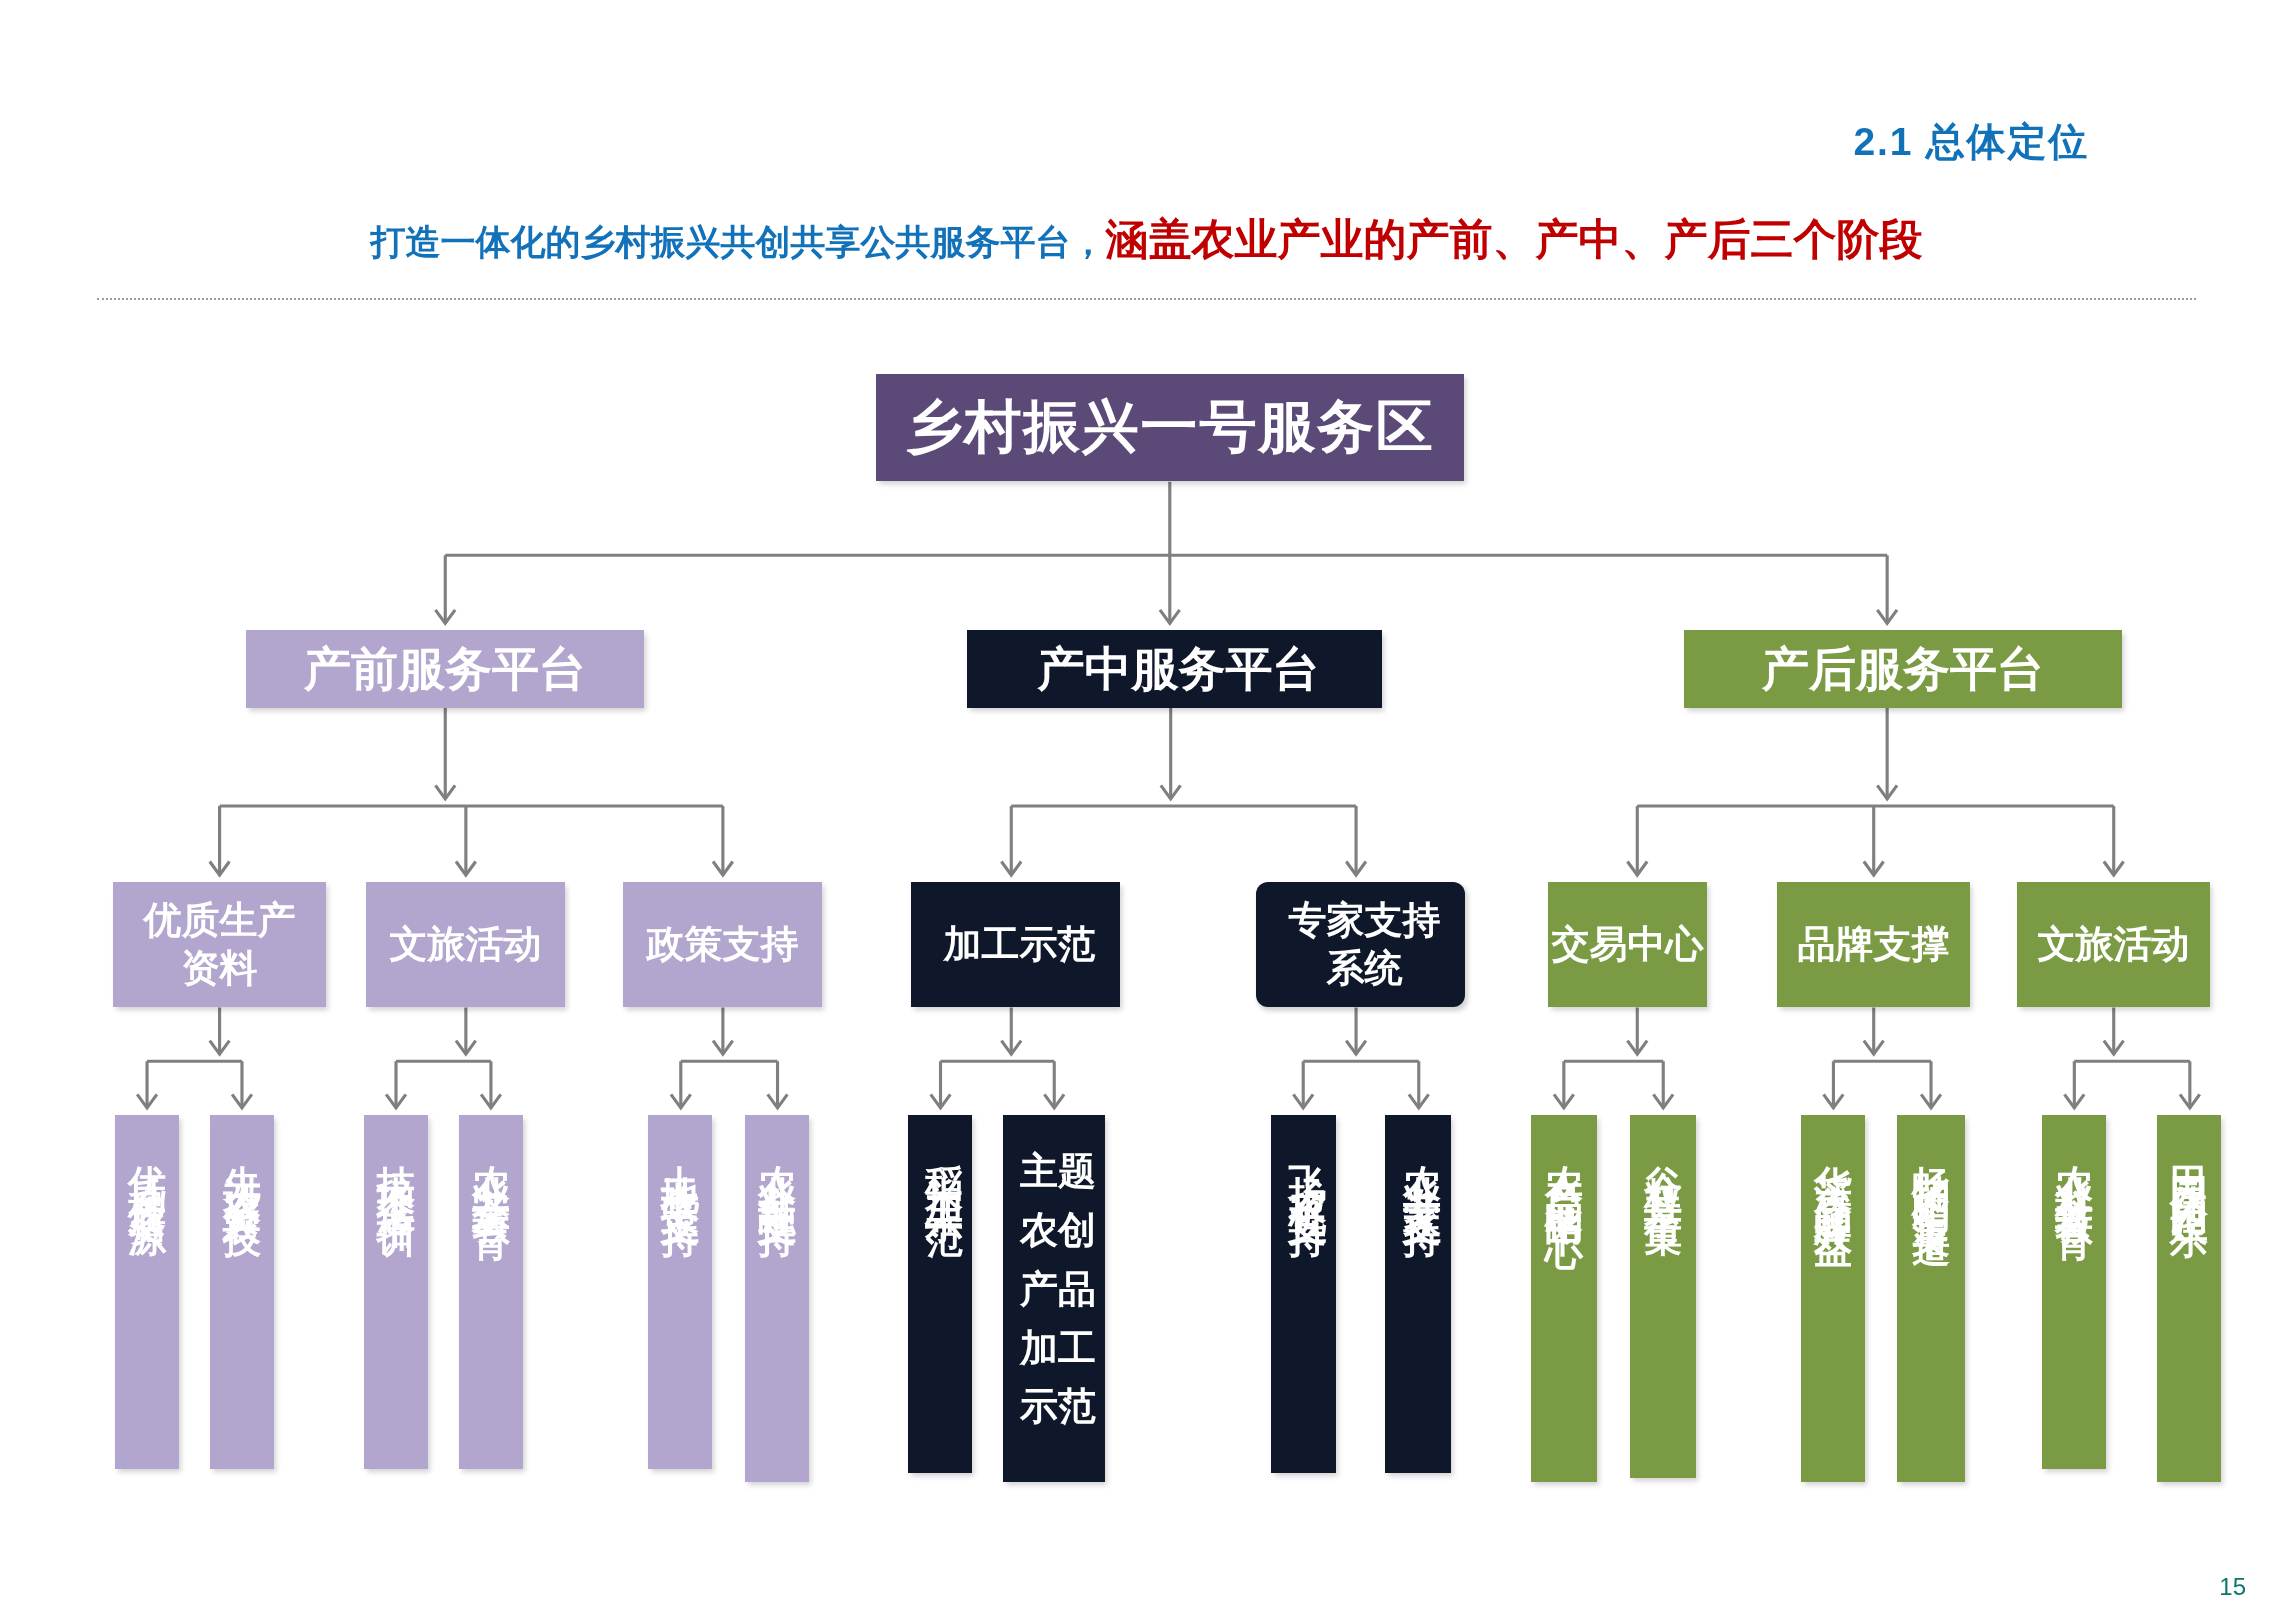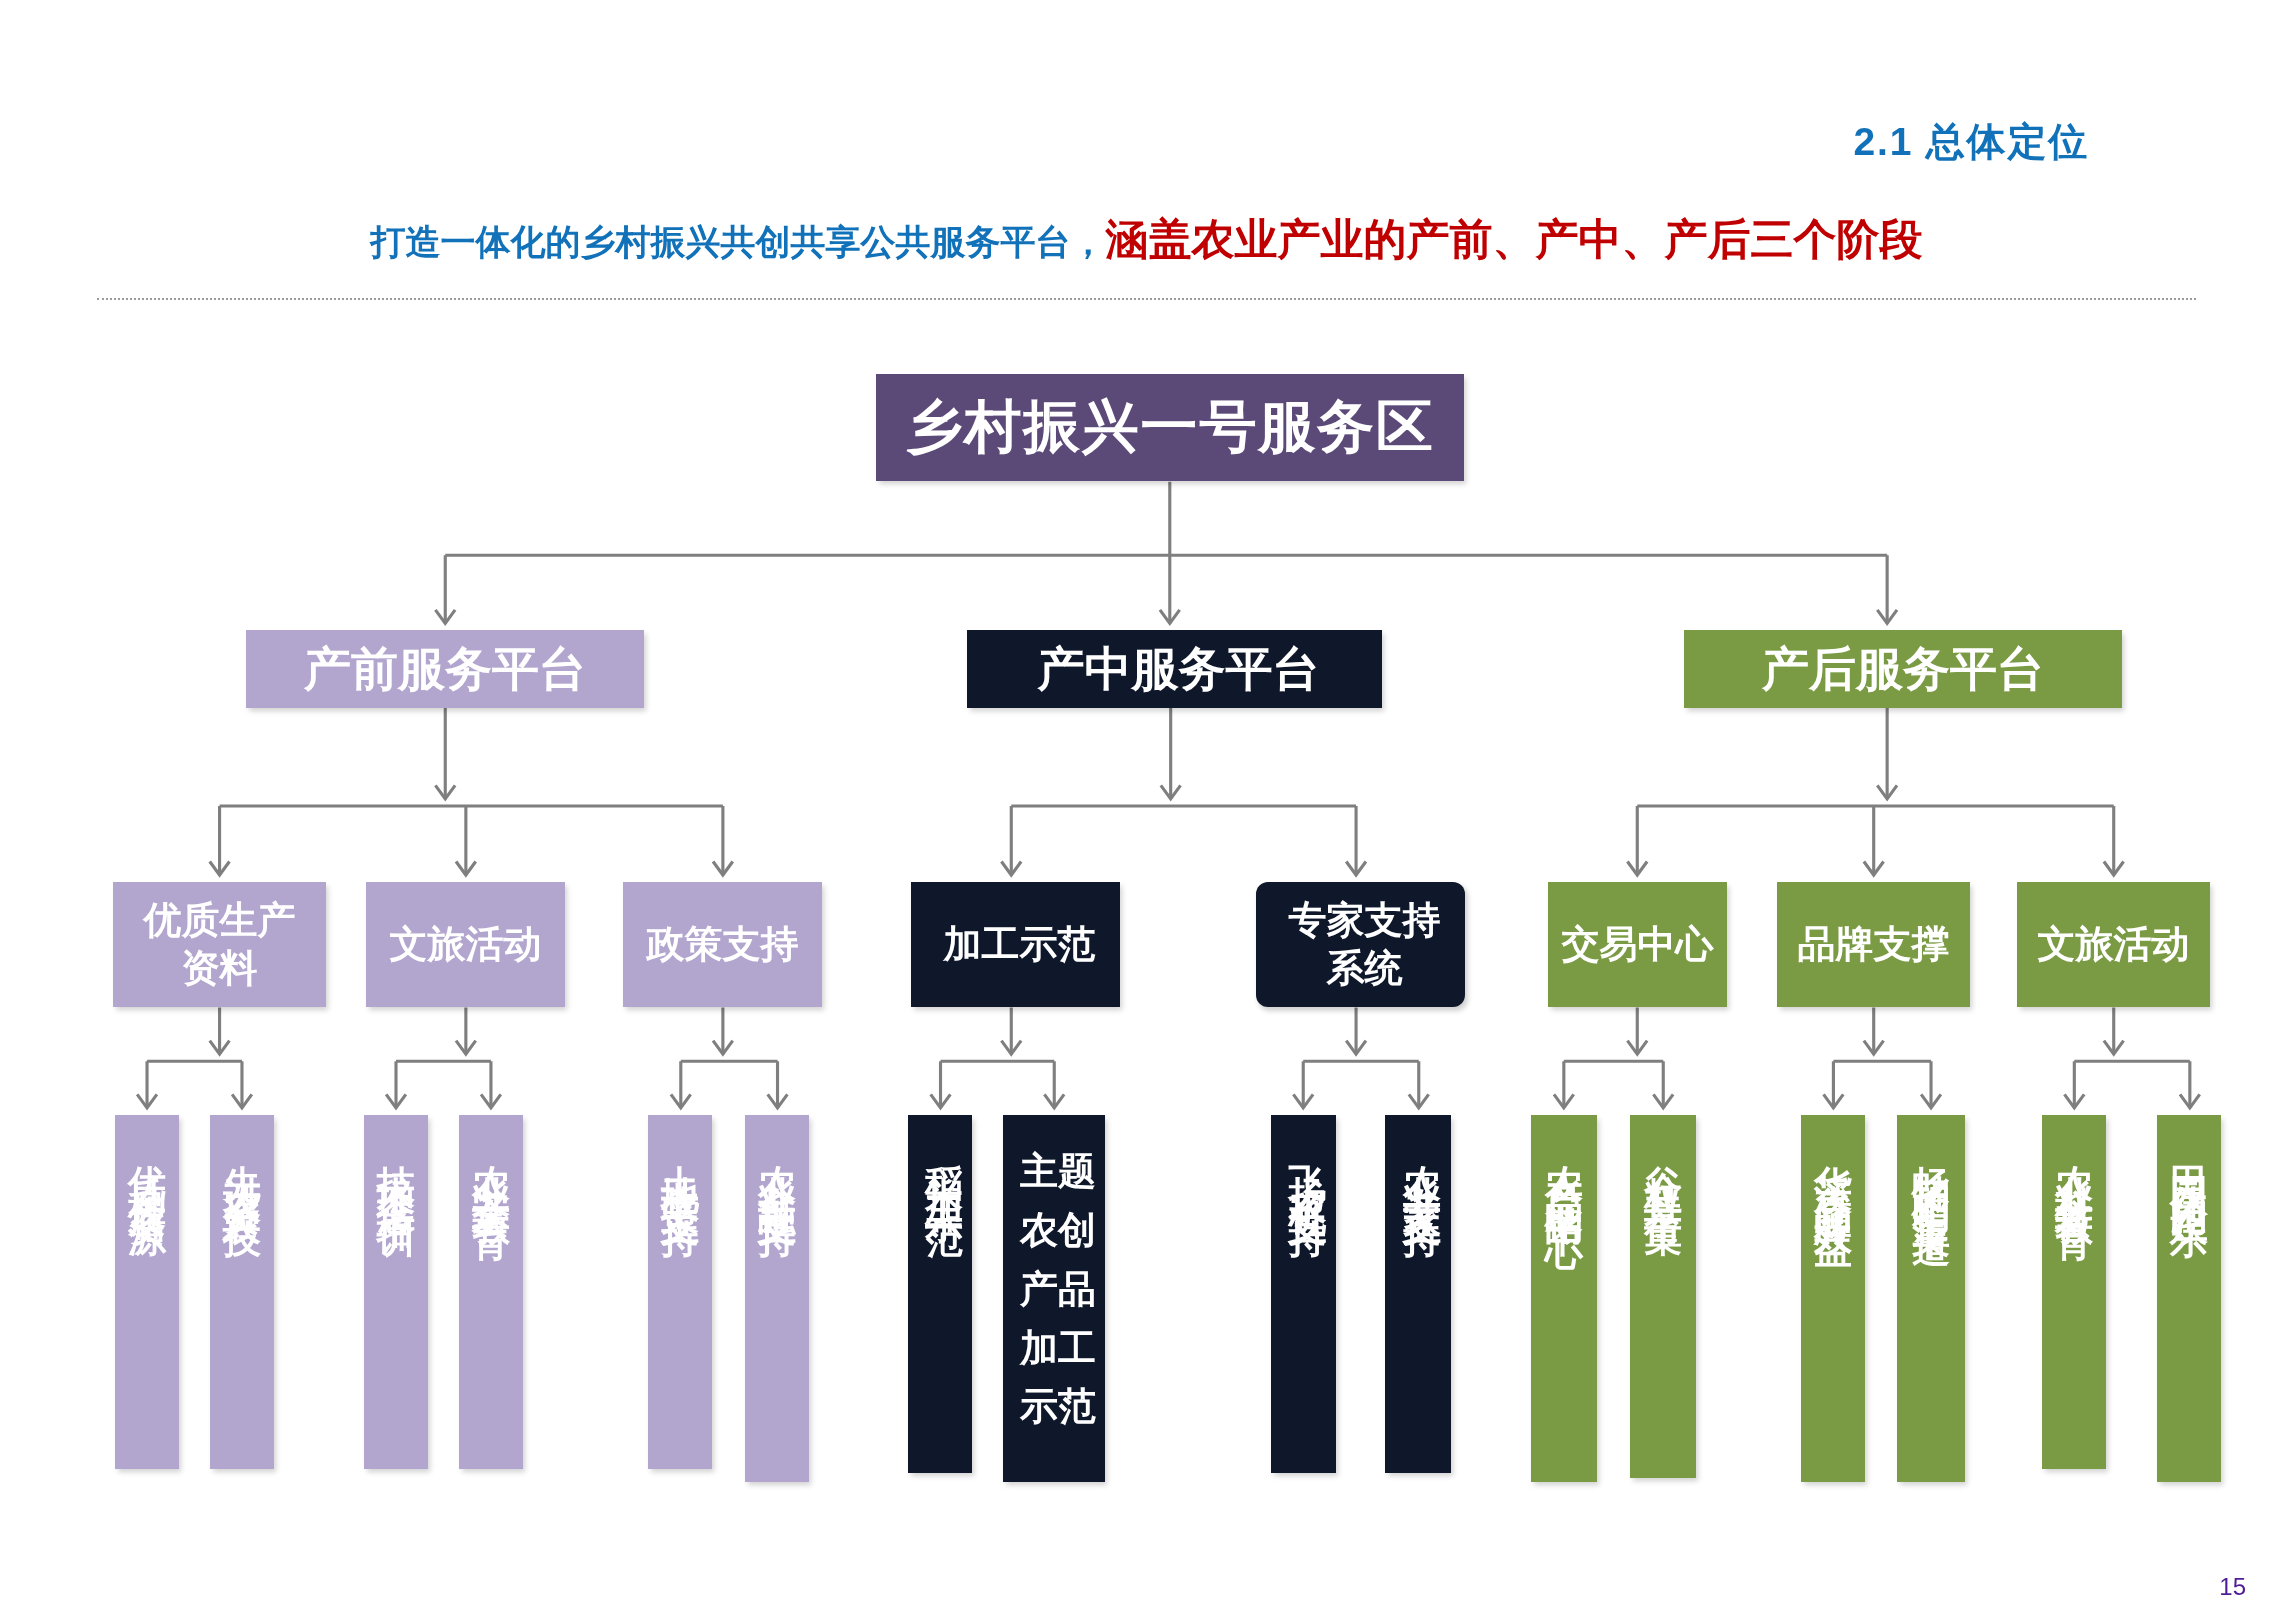--- a/index.html
+++ b/index.html
@@ -19,21 +19,21 @@
   .c-purple{background:#B2A5CE;}
   .c-pink{background:#0f172a;padding-left:8px;}
   .c-green{background:#7A9B44;}
   .lvl2{font-size:47px;}
   .lvl3{font-size:38px;line-height:1.25;}
   .w4{display:inline-block;width:154px;word-break:break-all;}
   .leaf{flex-direction:column;align-items:center;justify-content:flex-start;padding-top:19.7px;box-sizing:border-box;font-size:38px;}
   .leaf .vtext{writing-mode:vertical-rl;text-orientation:mixed;letter-spacing:10.7px;line-height:1;}
   .leaf .htext{width:79px;word-break:break-all;line-height:1.55;text-align:center;padding-top:7.2px;}
 
-  .page-number{position:absolute;right:47px;bottom:19.7px;font-size:24px;color:#4c1d95;}
+  .page-number{position:absolute;right:47px;bottom:19.7px;font-size:24px;color:#0f766e;}
 </style>
 </head>
 <body>
 
 <div class="slide">
 
   <div class="section-label">2.1  总体定位</div>
 
   <div class="subtitle">
     <span class="sub-blue">打造一体化的乡村振兴共创共享公共服务平台，</span>
@@ -124,21 +124,21 @@
     <span class="w4">优质生产资料</span>
   </div>
   <div class="node c-purple lvl3" style="left:366px;top:882px;width:199px;height:125px;">文旅活动</div>
   <div class="node c-purple lvl3" style="left:623px;top:882px;width:199px;height:125px;">政策支持</div>
 
   <div class="node c-pink lvl3" style="left:911px;top:882px;width:201px;height:125px;">加工示范</div>
   <div class="node c-pink lvl3" style="left:1256px;top:882px;width:201px;height:125px;border-radius:12px;">
     <span class="w4">专家支持系统</span>
   </div>
 
-  <div class="node c-green lvl3" style="left:1548px;top:882px;width:179px;height:125px;">交易中心</div>
+  <div class="node c-green lvl3" style="left:1548px;top:882px;width:159px;height:125px;">交易中心</div>
   <div class="node c-green lvl3" style="left:1777px;top:882px;width:193px;height:125px;">品牌支撑</div>
   <div class="node c-green lvl3" style="left:2017px;top:882px;width:193px;height:125px;">文旅活动</div>
 
   <div class="node c-purple leaf" style="left:115px;top:1115px;width:64px;height:354px;">
     <span class="vtext">优质种质资源</span>
   </div>
   <div class="node c-purple leaf" style="left:210px;top:1115px;width:64px;height:354px;">
     <span class="vtext">先进农资农技</span>
   </div>
   <div class="node c-purple leaf" style="left:364px;top:1115px;width:64px;height:354px;">

